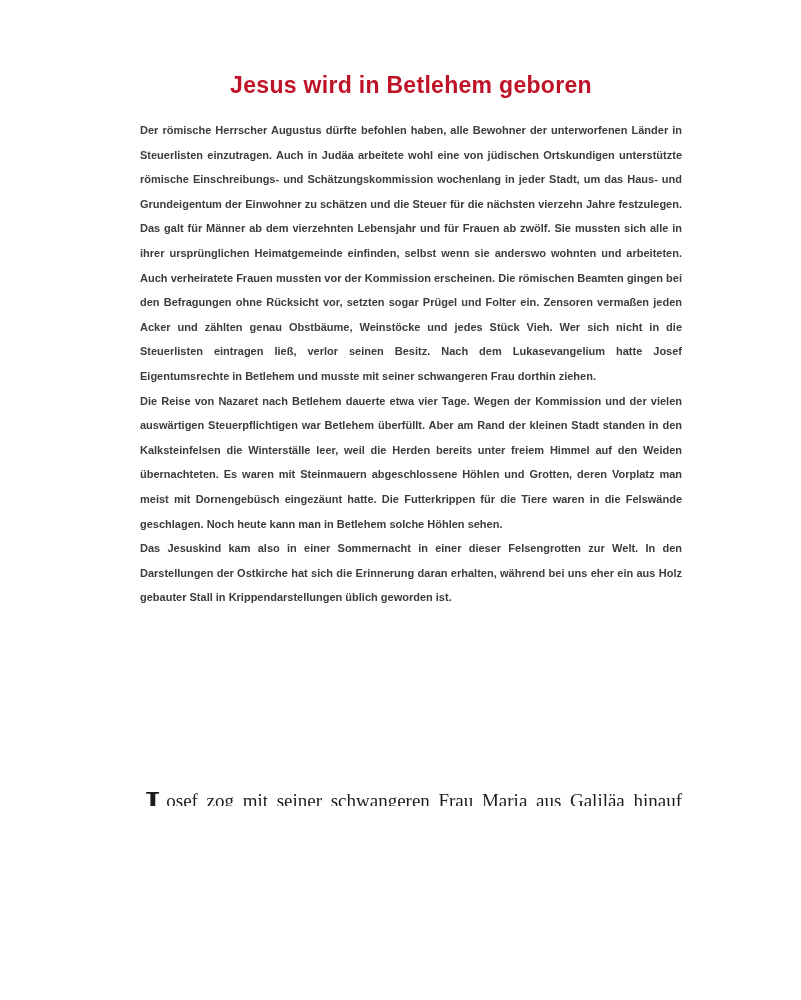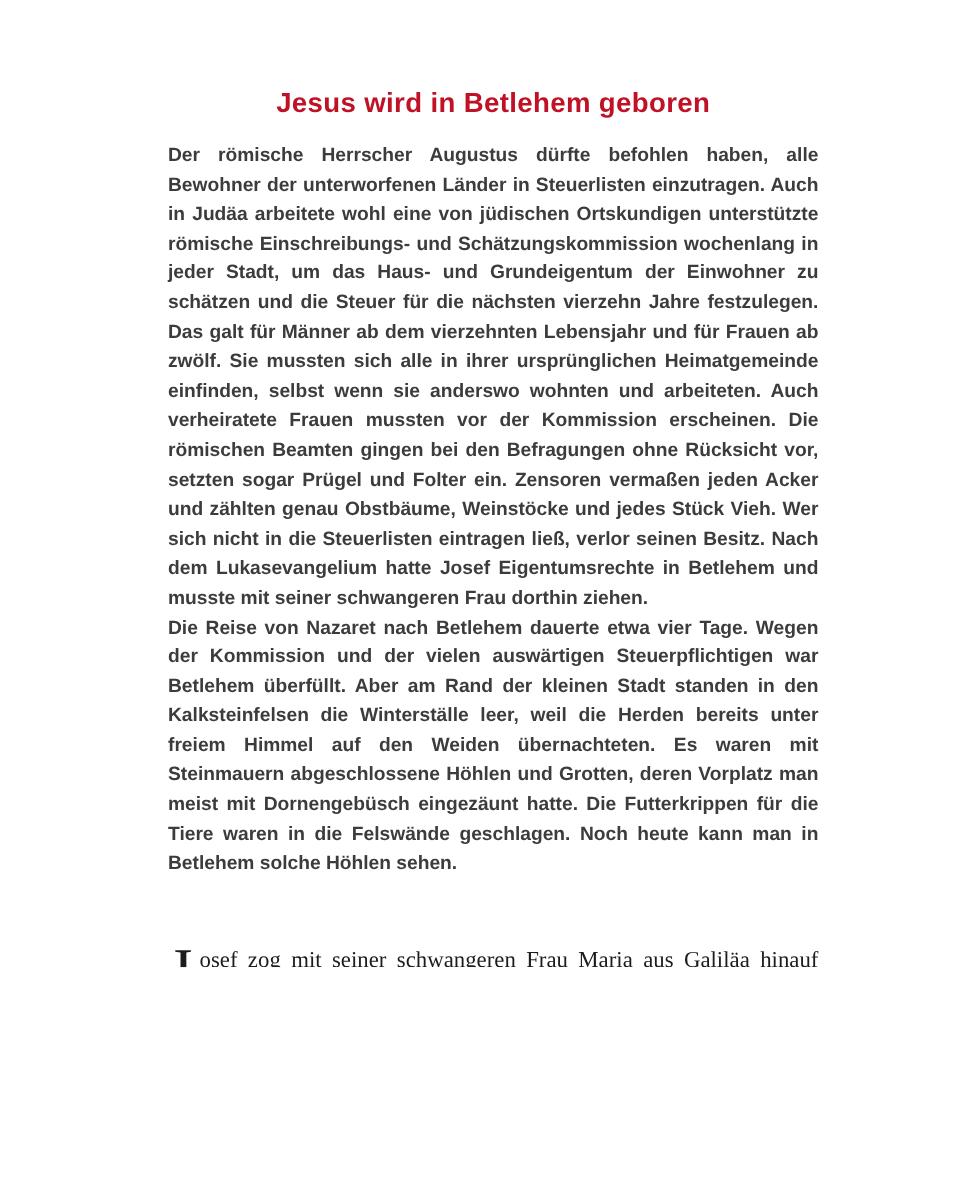--- a/index.html
+++ b/index.html
@@ -28,21 +28,21 @@
     font-weight: 700;
     letter-spacing: 0.3px;
     color: #bf1226;
   }
   .body-text {
     position: absolute;
     top: 118px;
     left: 140px;
     width: 542px;
     color: #3c3c3c;
-    font-size: 16px;
+    font-size: 11px;
     font-weight: 600;
     line-height: 24.6px;
     text-align: justify;
   }
   .body-text p {
     margin: 0;
     padding: 0;
   }
   .quote {
     position: absolute;
@@ -88,20 +88,21 @@
 </head>
 <body>
 
 <div class="page">
 
   <h1 class="chapter-title">Jesus wird in Betlehem geboren</h1>
 
   <div class="body-text">
     <p>Der römische Herrscher Augustus dürfte befohlen haben, alle Bewohner der unterworfenen Länder in Steuerlisten einzutragen. Auch in Judäa arbeitete wohl eine von jüdischen Ortskundigen unterstützte römische Einschreibungs- und Schätzungskommission wochenlang in jeder Stadt, um das Haus- und Grundeigentum der Einwohner zu schätzen und die Steuer für die nächsten vierzehn Jahre festzulegen. Das galt für Männer ab dem vierzehnten Lebensjahr und für Frauen ab zwölf. Sie mussten sich alle in ihrer ursprünglichen Heimatgemeinde einfinden, selbst wenn sie anderswo wohnten und arbeiteten. Auch verheiratete Frauen mussten vor der Kommission erscheinen. Die römischen Beamten gingen bei den Befragungen ohne Rücksicht vor, setzten sogar Prügel und Folter ein. Zensoren vermaßen jeden Acker und zählten genau Obstbäume, Weinstöcke und jedes Stück Vieh. Wer sich nicht in die Steuerlisten eintragen ließ, verlor seinen Besitz. Nach dem Lukasevangelium hatte Josef Eigentumsrechte in Betlehem und musste mit seiner schwangeren Frau dorthin ziehen.</p>
     <p>Die Reise von Nazaret nach Betlehem dauerte etwa vier Tage. Wegen der Kommission und der vielen auswärtigen Steuerpflichtigen war Betlehem überfüllt. Aber am Rand der kleinen Stadt standen in den Kalksteinfelsen die Winterställe leer, weil die Herden bereits unter freiem Himmel auf den Weiden übernachteten. Es waren mit Steinmauern abgeschlossene Höhlen und Grotten, deren Vorplatz man meist mit Dornengebüsch eingezäunt hatte. Die Futterkrippen für die Tiere waren in die Felswände geschlagen. Noch heute kann man in Betlehem solche Höhlen sehen.</p>
+    <p>Das Jesuskind kam also in einer Sommernacht in einer dieser Felsengrotten zur Welt. In den Darstellungen der Ostkirche hat sich die Erinnerung daran erhalten, während bei uns eher ein aus Holz gebauter Stall in Krippendarstellungen üblich geworden ist.</p>
   </div>
 
   <div class="quote">
     <span class="dropcap">J</span><span>osef zog mit seiner schwangeren Frau Maria aus Galiläa hinauf nach Judäa in die Stadt König Davids, die Betlehem heißt, um sich in die Steuerlisten eintragen zu lassen. Als sie dort waren, kam die Zeit der Geburt, und Maria brachte ihren Sohn zur Welt, den Erstgeborenen.</span>
   </div>
 
   <div class="footer">
     <span class="page-number">212</span>
     <span class="footer-title">Jesus wird in Betlehem geboren</span>
   </div>

